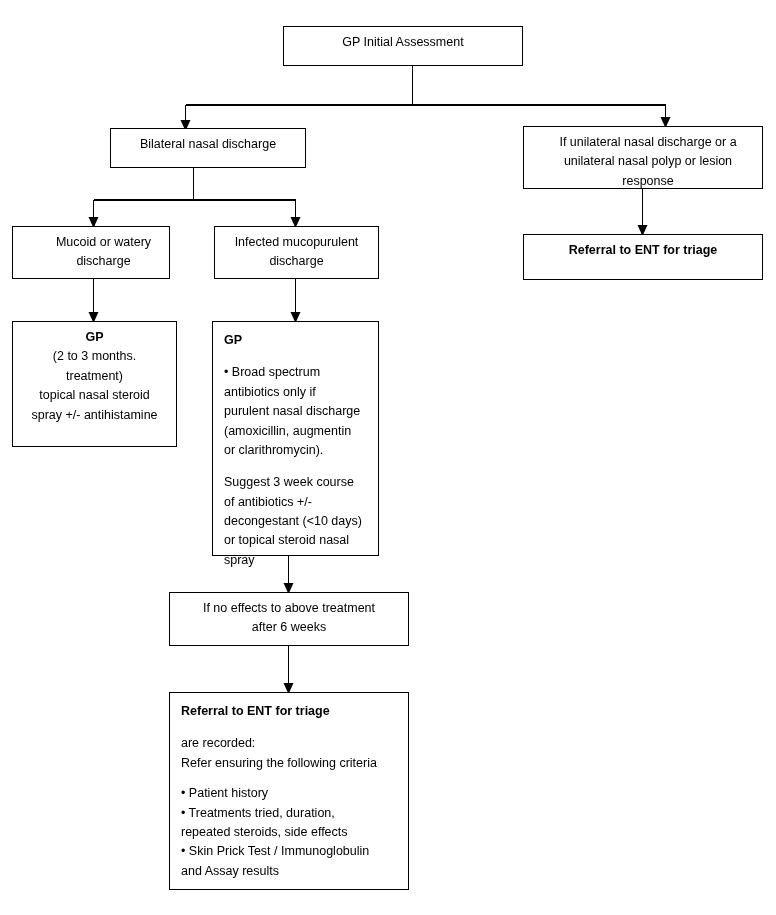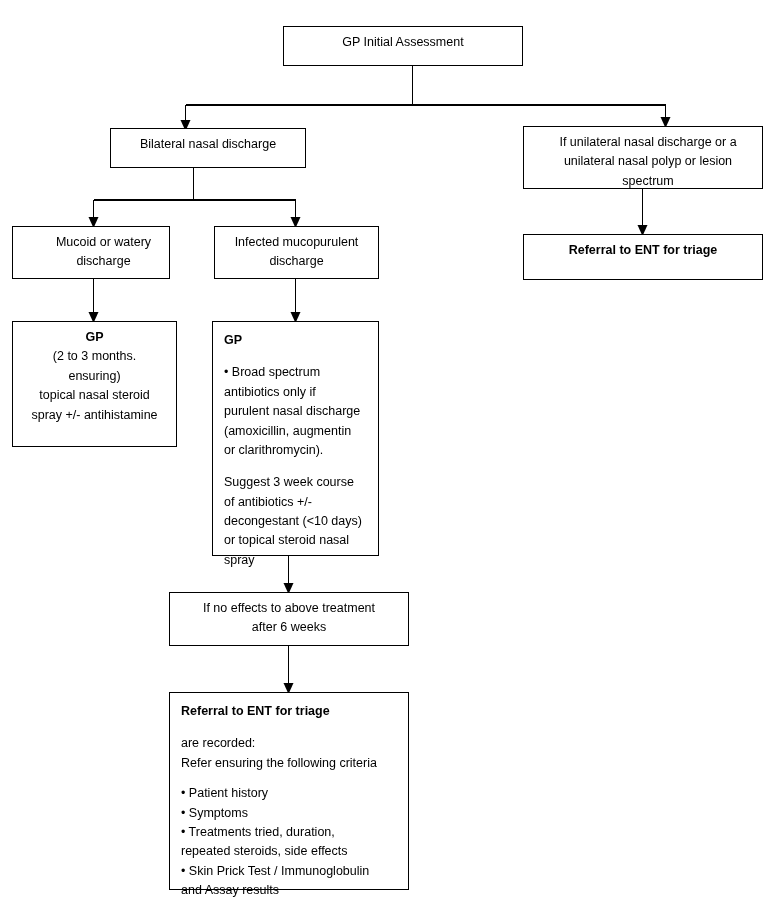--- a/index.html
+++ b/index.html
@@ -117,21 +117,21 @@
   <div class="node center" style="left:100px; top:128px; width:196px; height:40px;margin-left:10px;">
     <div class="inner">
       <span class="blk">Bilateral nasal discharge</span>
     </div>
   </div>
 
   <div class="node center" style="left:523px; top:126px; width:240px; height:63px;padding-left:10px;">
     <div class="inner">
       <span class="blk">If unilateral nasal discharge or a</span>
       <span class="blk">unilateral nasal polyp or lesion</span>
-      <span class="blk">spectrum</span>
+      <span class="blk">response</span>
     </div>
   </div>
 
   <div class="node center" style="left:523px; top:234px; width:240px; height:46px;">
     <div class="inner">
       <span class="blk ttl">Referral to ENT for triage</span>
     </div>
   </div>
 
   <div class="node center" style="left:12px; top:226px; width:158px; height:53px;padding-left:25px;">
@@ -145,21 +145,21 @@
     <div class="inner">
       <span class="blk">Infected mucopurulent</span>
       <span class="blk">discharge</span>
     </div>
   </div>
 
   <div class="node center" style="left:12px; top:321px; width:165px; height:126px;">
     <div class="inner">
       <span class="blk ttl">GP</span>
       <span class="blk">(2 to 3 months.</span>
-      <span class="blk">ensuring)</span>
+      <span class="blk">treatment)</span>
       <span class="blk">topical nasal steroid</span>
       <span class="blk">spray +/- antihistamine</span>
     </div>
   </div>
 
   <div class="node left" style="left:212px; top:321px; width:167px; height:235px;">
     <div class="inner pad-left">
       <span class="blk ttl">GP</span>
       <span class="gap"></span>
       <span class="blk">• Broad spectrum</span>
@@ -184,21 +184,20 @@
   </div>
 
   <div class="node left" style="left:169px; top:692px; width:240px; height:198px;">
     <div class="inner pad-left">
       <span class="blk ttl">Referral to ENT for triage</span>
       <span class="gap"></span>
       <span class="blk">are recorded:</span>
       <span class="blk">Refer ensuring the following criteria</span>
       <span class="gap-sm"></span>
       <span class="blk">• Patient history</span>
-      <span class="blk">• Symptoms</span>
       <span class="blk">• Treatments  tried, duration,</span>
       <span class="blk">repeated steroids, side effects</span>
       <span class="blk">• Skin Prick Test / Immunoglobulin</span>
       <span class="blk">and Assay results</span>
     </div>
   </div>
 
 </div>
 
 </body></html>

